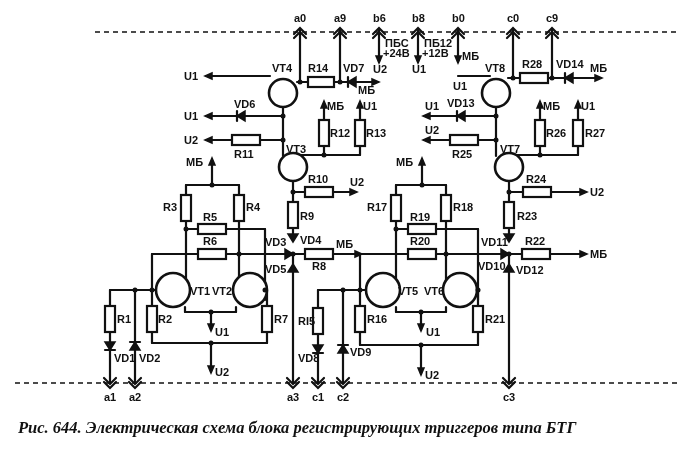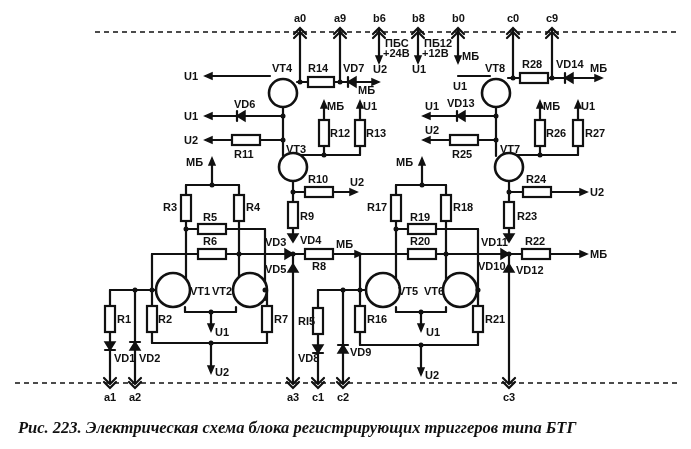--- a/index.html
+++ b/index.html
@@ -373,13 +373,13 @@
     <text class="pin" x="312" y="401">c1</text>
     <polyline class="w" points="337,378 343,384 349,378"></polyline>
       <polyline class="w" points="337,382 343,388 349,382"></polyline>
     <text class="pin" x="337" y="401">c2</text>
     <polyline class="w" points="503,378 509,384 515,378"></polyline>
       <polyline class="w" points="503,382 509,388 515,382"></polyline>
     <text class="pin" x="503" y="401">c3</text>
   </g>
 </svg>
 
-<div id="caption">Рис. 223. Электрическая схема блока регистрирующих триггеров типа БТГ</div>
+<div id="caption">Рис. 644. Электрическая схема блока регистрирующих триггеров типа БТГ</div>
 
 </body></html>

